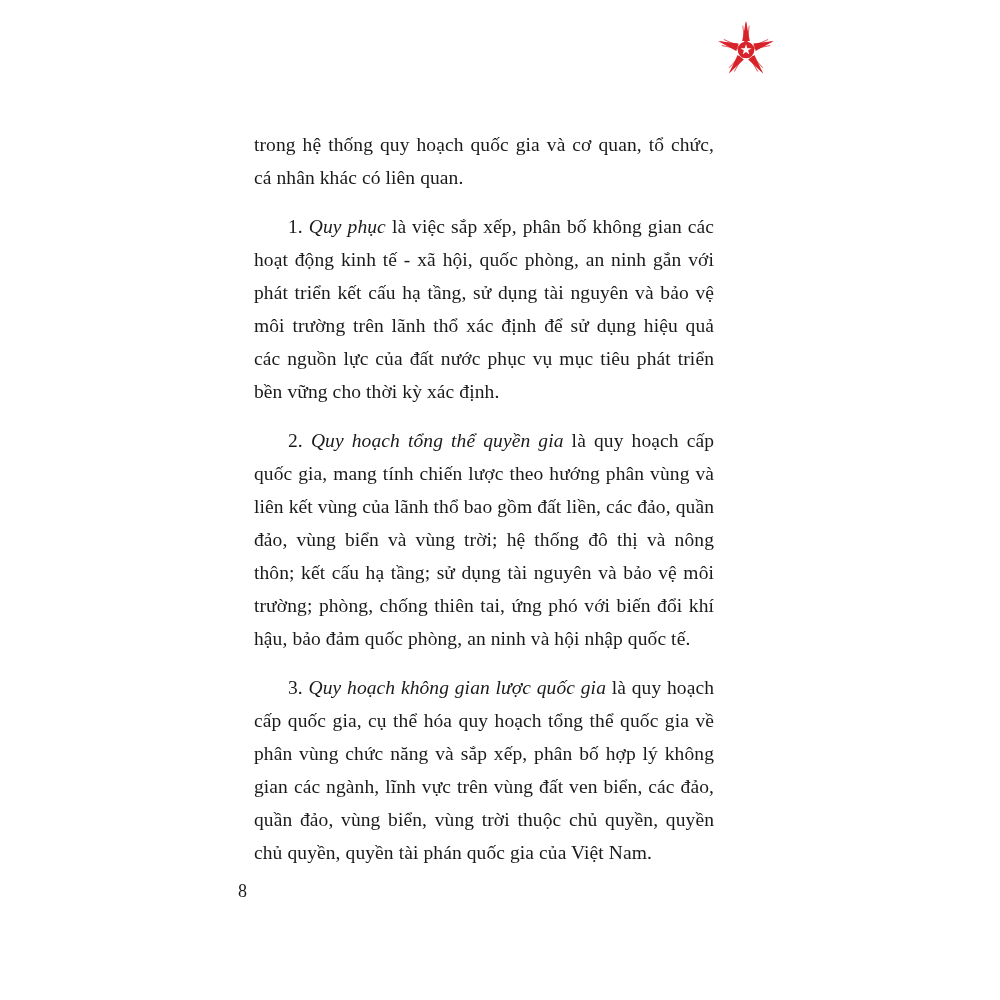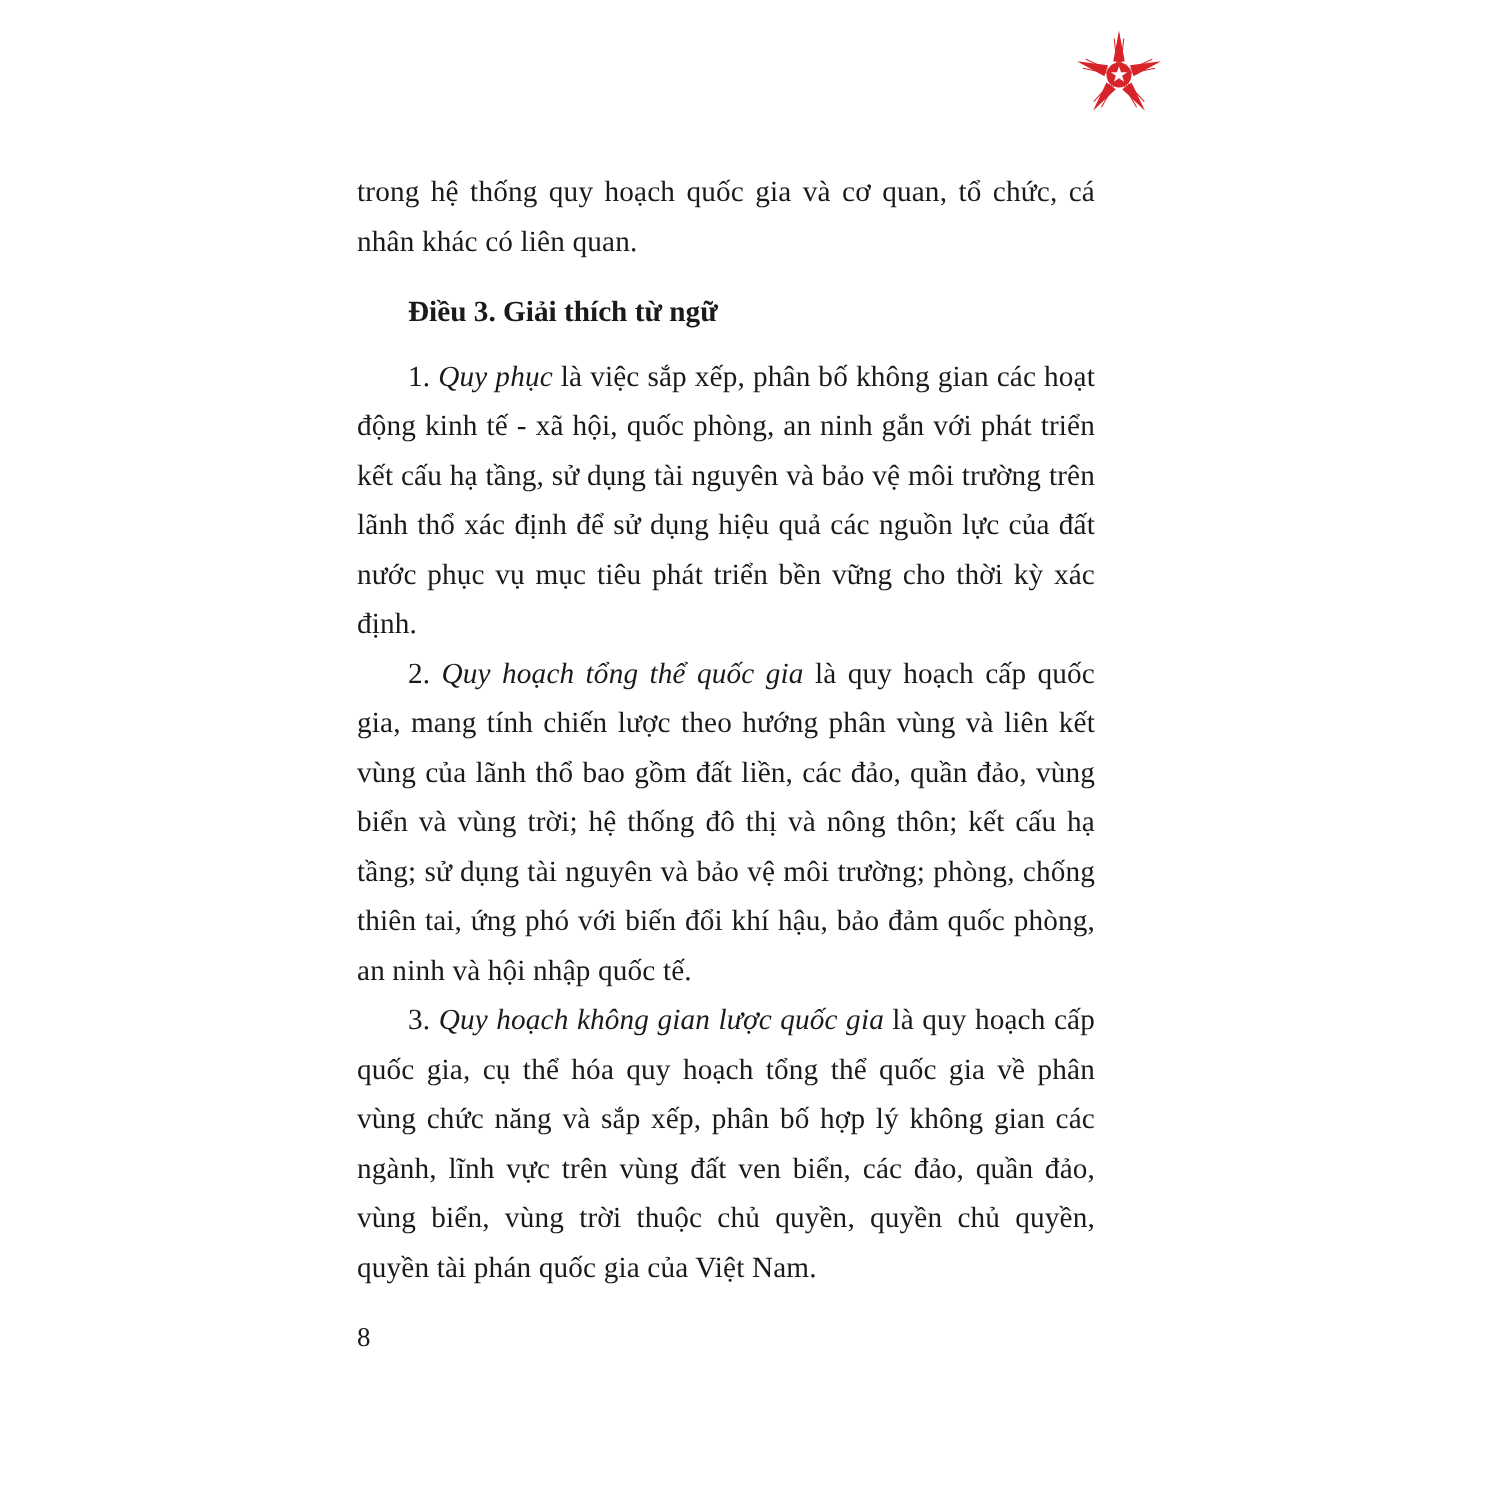--- a/index.html
+++ b/index.html
@@ -31,21 +31,21 @@
     position: absolute;
     left: 238px;
     top: 112px;
     width: 492px;
   }
   .para {
     font-size: 19.5px;
     line-height: 33px;
     text-align: justify;
     text-justify: inter-word;
-    margin: 0;
+    margin: 16px;
     letter-spacing: 0.1px;
   }
   .para.indent {
     text-indent: 34px;
   }
   .heading {
     font-size: 19.5px;
     line-height: 33px;
     font-weight: bold;
     margin: 14px 0 10px 0;
@@ -123,32 +123,31 @@
           <path d="M0,-9 L2.1,-2.9 L8.6,-2.9 L3.3,0.9 L5.3,7.1 L0,3.3 L-5.3,7.1 L-3.3,0.9 L-8.6,-2.9 L-2.1,-2.9 Z" fill="#ffffff"></path>
         </g>
       </g>
     </svg>
   </div>
 
   <div class="content">
 
     <p class="para">trong hệ thống quy hoạch quốc gia và cơ quan, tổ chức, cá nhân khác có liên quan.</p>
 
-    <h2 class="heading">Điều 3. Giải thích từ ngữ</h2>
 
 
     <p class="para indent block">
       <span>1.</span>
       <em class="term">Quy phục</em>
       <span>là việc sắp xếp, phân bố không gian các hoạt động kinh tế - xã hội, quốc phòng, an ninh gắn với phát triển kết cấu hạ tầng, sử dụng tài nguyên và bảo vệ môi trường trên lãnh thổ xác định để sử dụng hiệu quả các nguồn lực của đất nước phục vụ mục tiêu phát triển bền vững cho thời kỳ xác định.</span>
     </p>
 
     <p class="para indent block">
       <span>2.</span>
-      <em class="term">Quy hoạch tổng thể quốc gia</em>
+      <em class="term">Quy hoạch tổng thể quyền gia</em>
       <span>là quy hoạch cấp quốc gia, mang tính chiến lược theo hướng phân vùng và liên kết vùng của lãnh thổ bao gồm đất liền, các đảo, quần đảo, vùng biển và vùng trời; hệ thống đô thị và nông thôn; kết cấu hạ tầng; sử dụng tài nguyên và bảo vệ môi trường; phòng, chống thiên tai, ứng phó với biến đổi khí hậu, bảo đảm quốc phòng, an ninh và hội nhập quốc tế.</span>
     </p>
 
     <p class="para indent block">
       <span>3.</span>
       <em class="term">Quy hoạch không gian lược quốc gia</em>
       <span>là quy hoạch cấp quốc gia, cụ thể hóa quy hoạch tổng thể quốc gia về phân vùng chức năng và sắp xếp, phân bố hợp lý không gian các ngành, lĩnh vực trên vùng đất ven biển, các đảo, quần đảo, vùng biển, vùng trời thuộc chủ quyền, quyền chủ quyền, quyền tài phán quốc gia của Việt Nam.</span>
     </p>
 
   </div>

